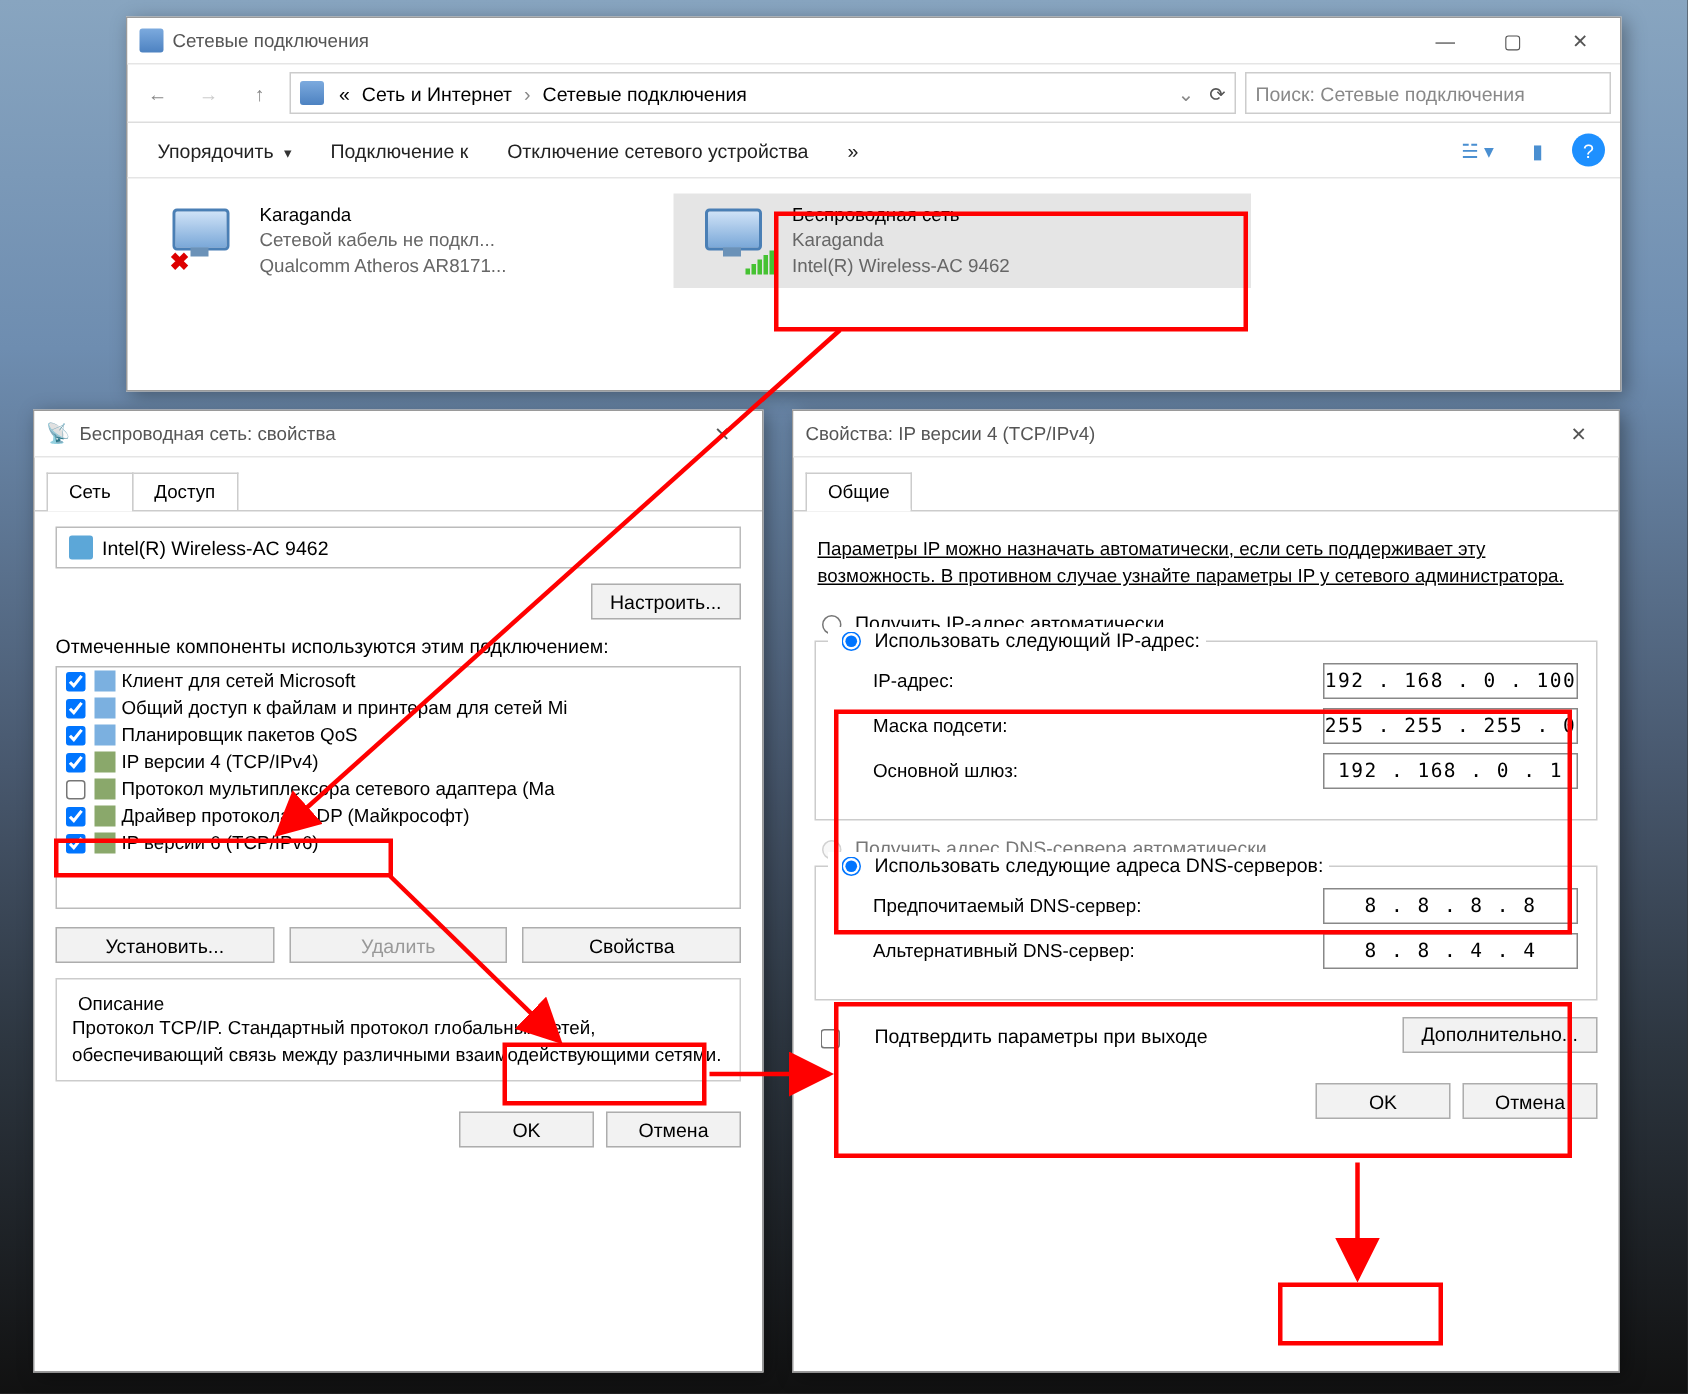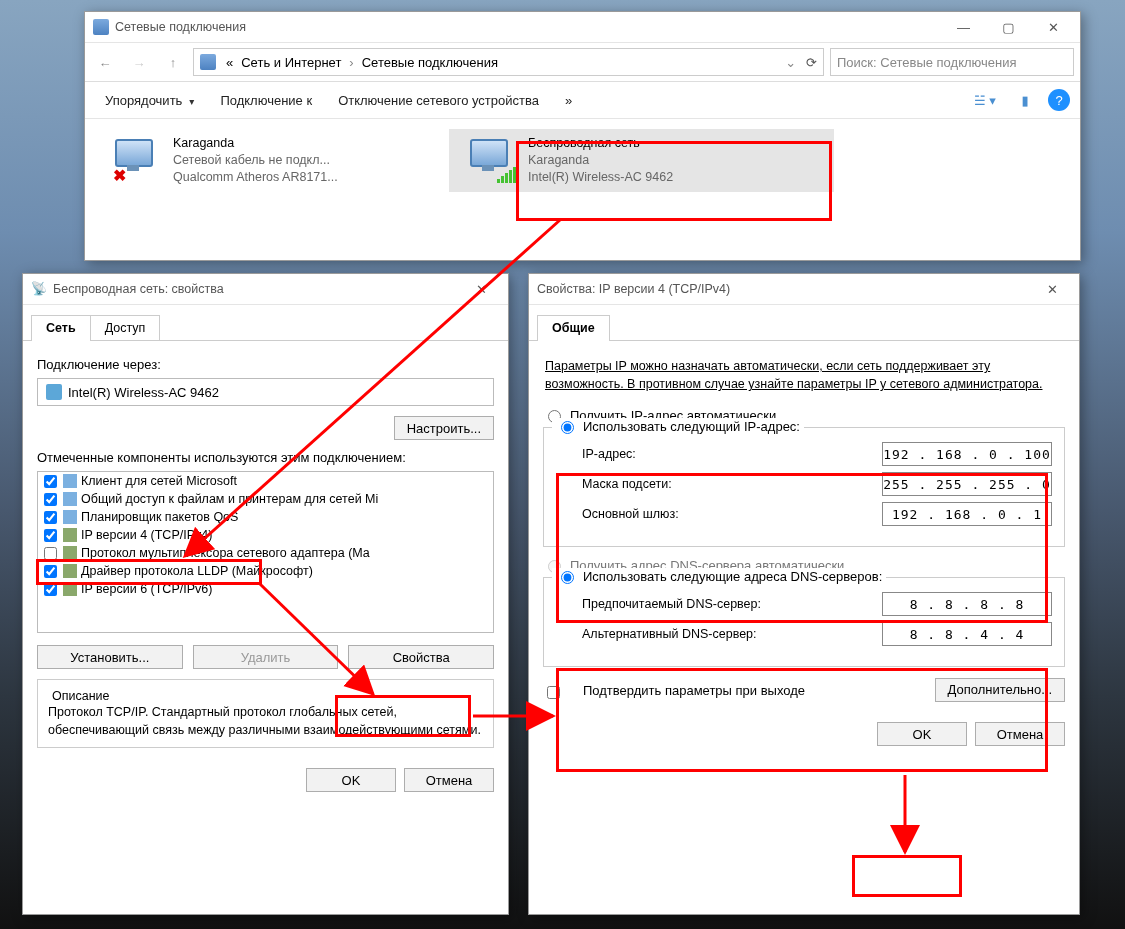--- a/index.html
+++ b/index.html
@@ -36,21 +36,21 @@
 .bars span:nth-child(1){height:4px;}.bars span:nth-child(2){height:7px;}.bars span:nth-child(3){height:10px;}.bars span:nth-child(4){height:13px;}.bars span:nth-child(5){height:16px;}
 .conn-txt div{line-height:1.35;font-size:12.5px;}
 .conn-txt .t1{color:#000;}
 .conn-txt .t2,.conn-txt .t3{color:#666;}
 
 
 #dlg-props{left:22px;top:273px;width:485px;height:640px;}
 #dlg-ipv4{left:528px;top:273px;width:550px;height:640px;}
 .tab-strip{display:flex;padding:8px 8px 0;border-bottom:1px solid #ccc;margin-top:2px;}
 .tab{padding:5px 14px;border:1px solid #ccc;border-bottom:none;background:#fff;margin-right:-1px;font-size:12.5px;}
-.tab.active{position:relative;background:#fff;font-weight:bold;}
+.tab.active{position:relative;background:#fff;}
 .tab.active::after{content:"";position:absolute;left:0;right:0;bottom:-1px;height:2px;background:#fff;}
 .dlg-body{padding:10px 14px;}
 label.lab{display:block;margin:6px 0;}
 .field-row{border:1px solid #bbb;padding:5px 8px;display:flex;align-items:center;margin-bottom:10px;}
 .win-btn{min-width:90px;height:24px;border:1px solid #adadad;background:#f2f2f2;font:inherit;padding:0 12px;}
 .win-btn:disabled{color:#999;}
 .btn-row{display:flex;justify-content:flex-end;gap:8px;padding:10px 14px;border-top:0;}
 .list-box{border:1px solid #bbb;height:160px;overflow:auto;background:#fff;}
 .list-row{display:flex;align-items:center;padding:2px 4px;gap:4px;font-size:12.5px;}
 .list-row input[type=checkbox]{margin:0 2px;}
@@ -166,21 +166,20 @@
     <span class="title">Беспроводная сеть: свойства</span>
     <div class="title-btns">
         <div class="title-btn x">✕</div>
       </div>
   </div>
   <div class="tab-strip">
     <div class="tab active">Сеть</div>
     <div class="tab">Доступ</div>
   </div>
   <div class="dlg-body">
-    <label class="lab">Подключение через:</label>
     <div class="field-row">
       <span class="small-ico" style="background:#5ca7d8;border-radius:2px;"></span>
       <span>Intel(R) Wireless-AC 9462</span>
     </div>
     <div style="text-align:right;">
       <button class="win-btn">Настроить...</button>
     </div>
     <label class="lab" style="margin-top:10px;">Отмеченные компоненты используются этим подключением:</label>
     <div class="list-box">
       <div class="list-row">

